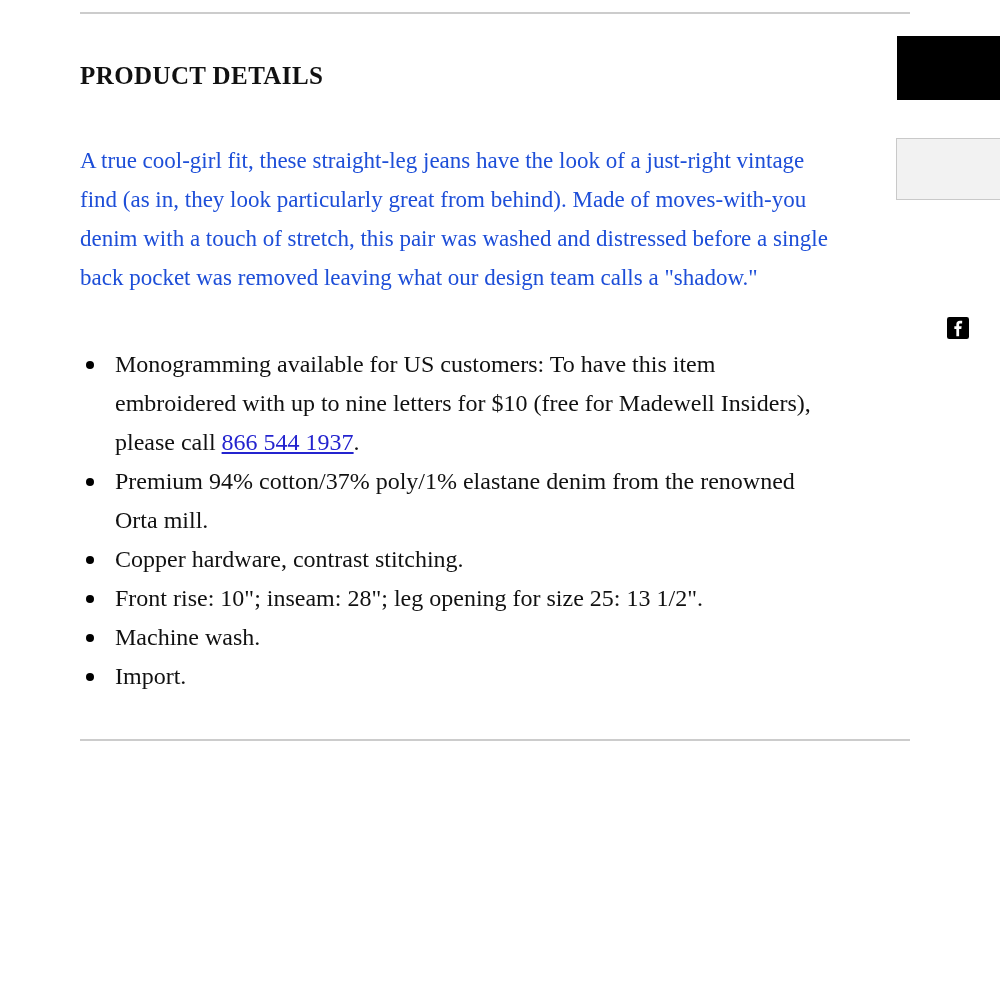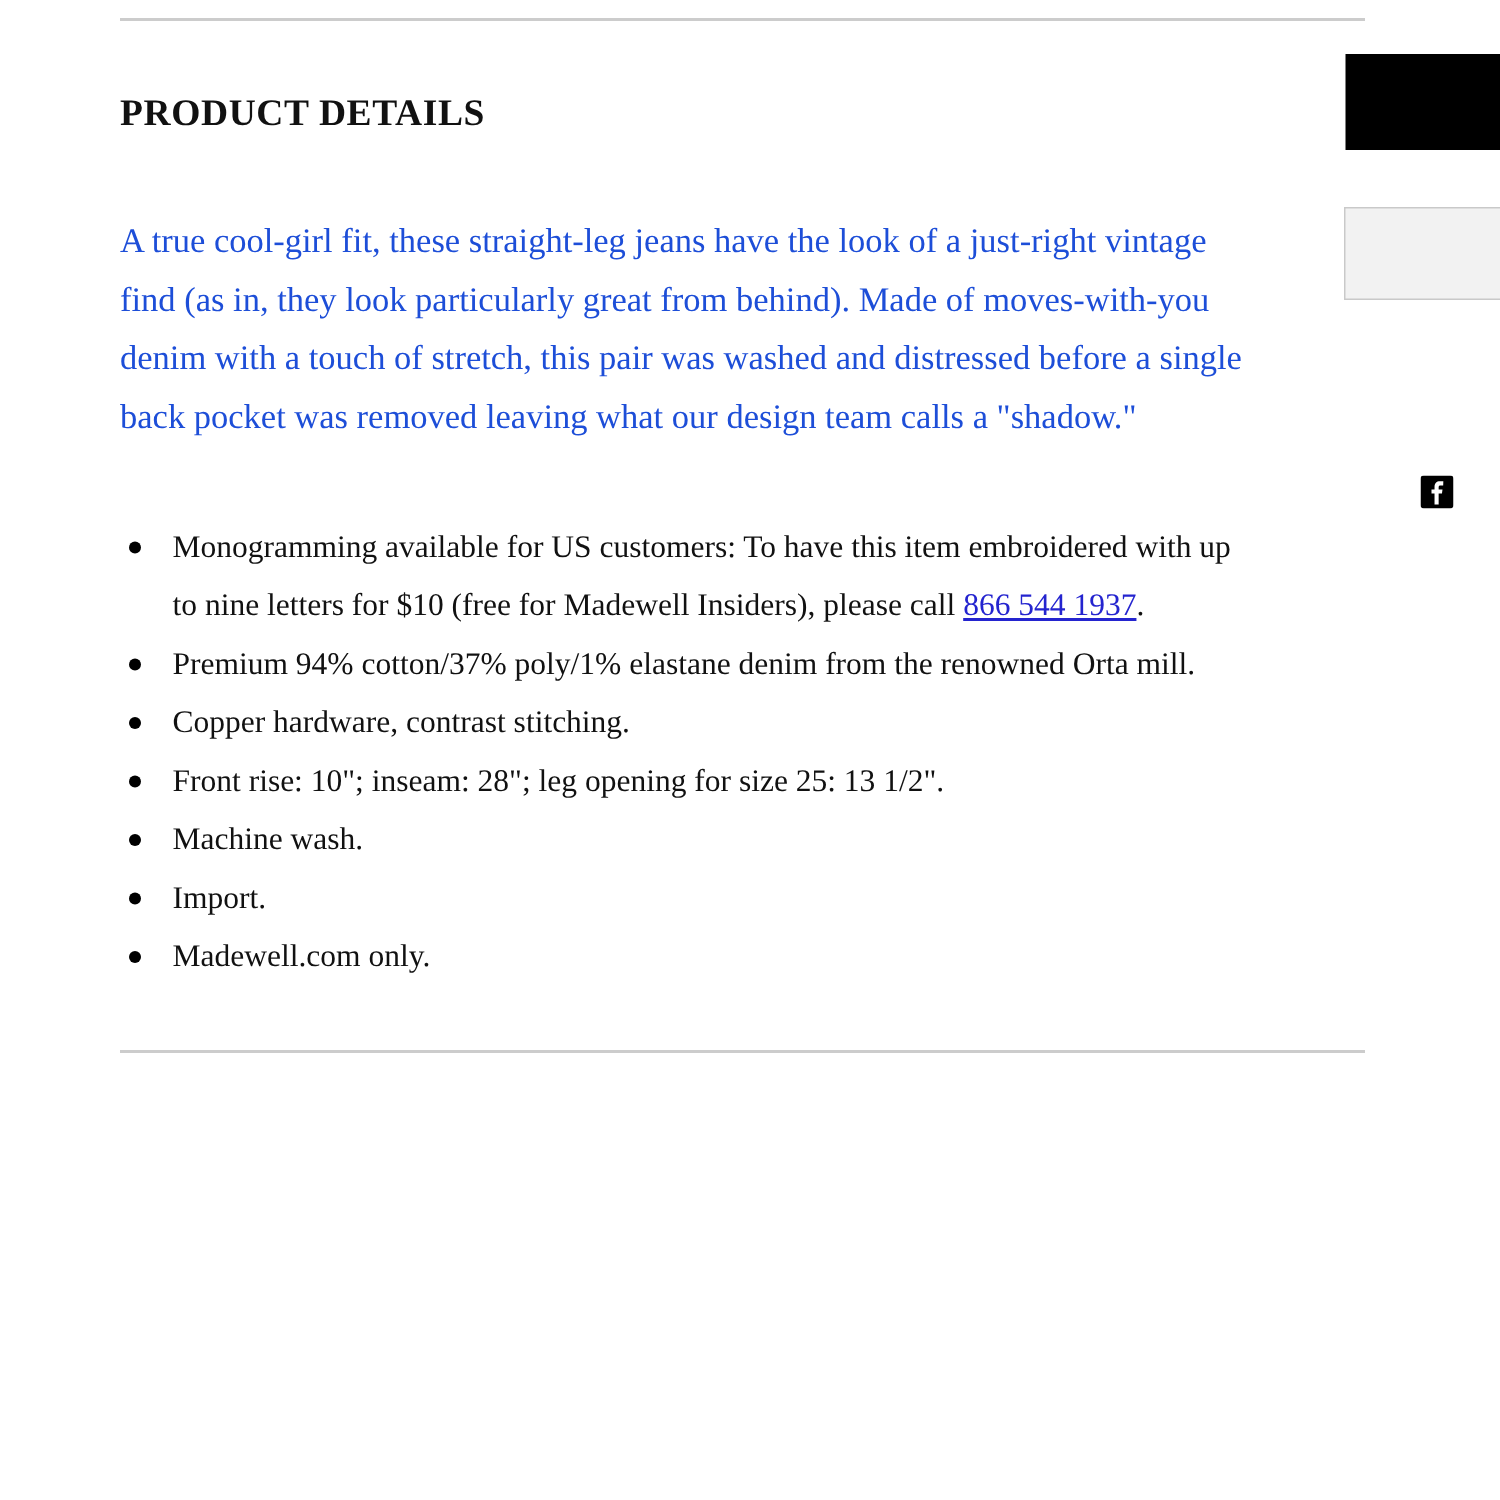--- a/index.html
+++ b/index.html
@@ -52,21 +52,21 @@
   }
   .bullet-list {
     list-style: none;
     margin: 48px 0 0 0;
     padding: 0;
     width: 758px;
   }
   .bullet-list li {
     position: relative;
     padding-left: 35px;
-    font-size: 21px;
+    font-size: 24px;
     line-height: 39px;
     color: #111111;
   }
   .bullet-list li::before {
     content: "";
     position: absolute;
     left: 6px;
     top: 16px;
     width: 8px;
     height: 8px;
@@ -124,21 +124,20 @@
 
     <p class="description">A true cool-girl fit, these straight-leg jeans have the look of a just-right vintage find (as in, they look particularly great from behind). Made of moves-with-you denim with a touch of stretch, this pair was washed and distressed before a single back pocket was removed leaving what our design team calls a "shadow."</p>
 
     <ul class="bullet-list">
       <li><span>Monogramming available for US customers: To have this item embroidered with up to nine letters for $10 (free for Madewell Insiders), please call </span><a class="phone-link">866 544 1937</a><span>.</span></li>
       <li>Premium 94% cotton/37% poly/1% elastane denim from the renowned Orta mill.</li>
       <li>Copper hardware, contrast stitching.</li>
       <li>Front rise: 10"; inseam: 28"; leg opening for size 25: 13 1/2".</li>
       <li>Machine wash.</li>
       <li>Import.</li>
-      <li>Madewell.com only.</li>
     </ul>
 
     <hr class="divider bottom">
 
 
   </div>
 
   <div class="buy-box">
 
     <button class="primary-btn" aria-label="primary action"></button>

